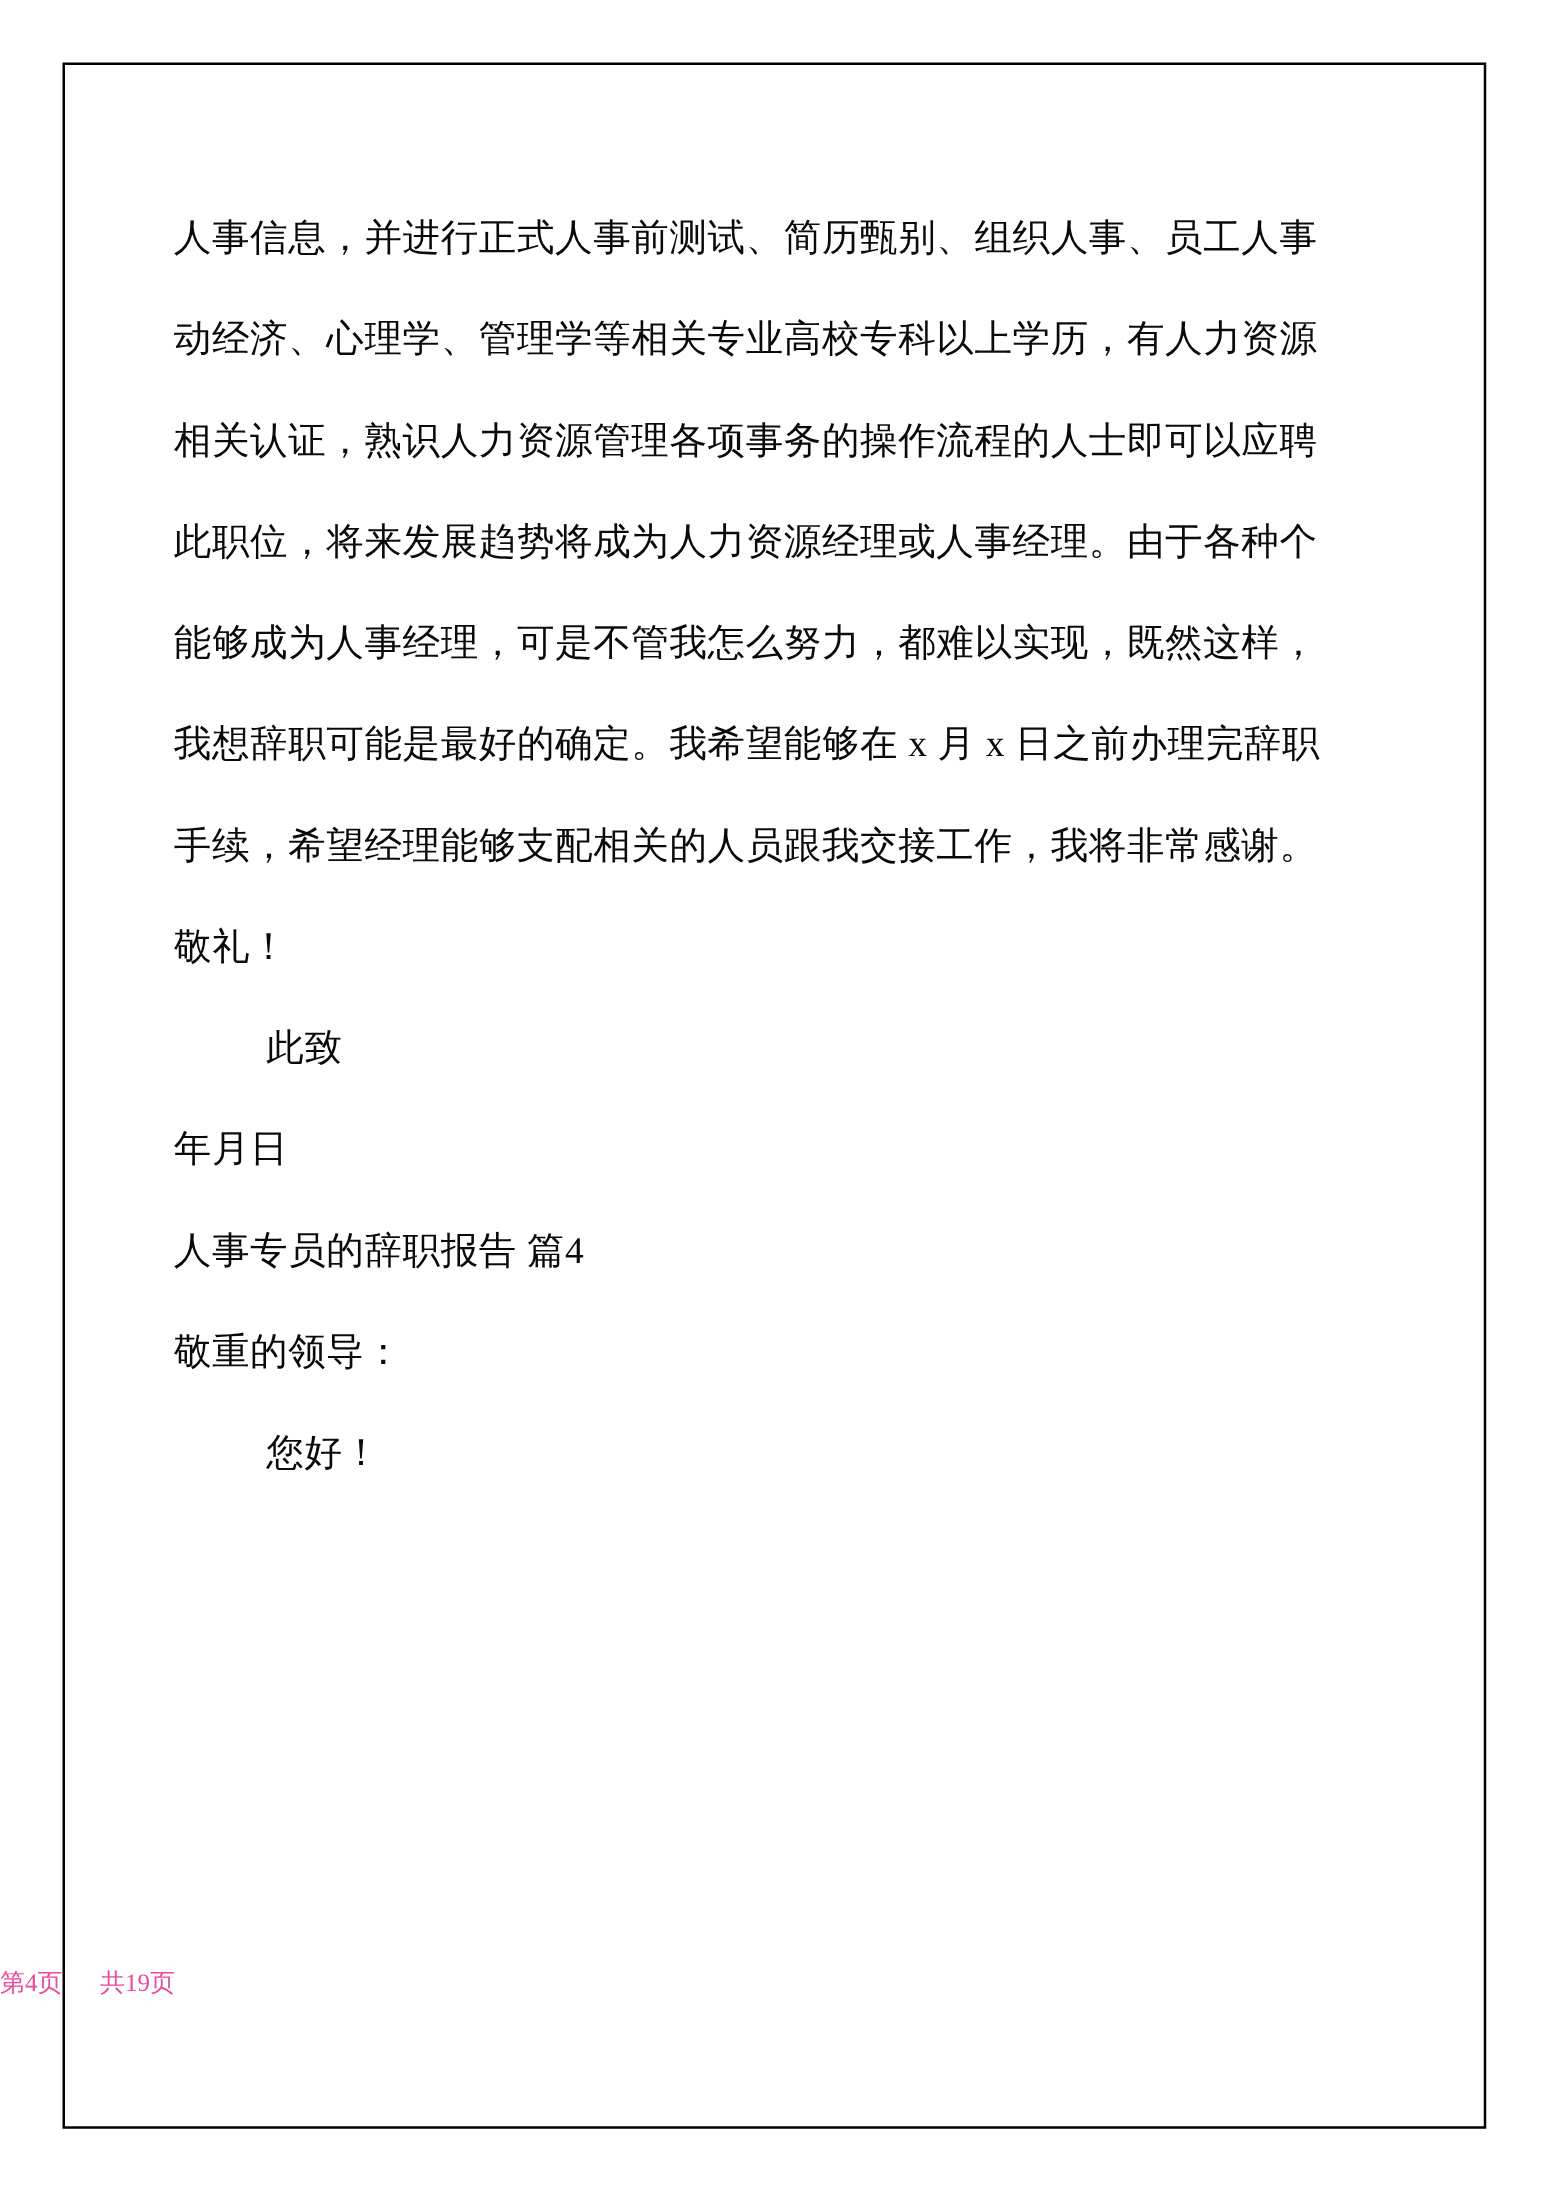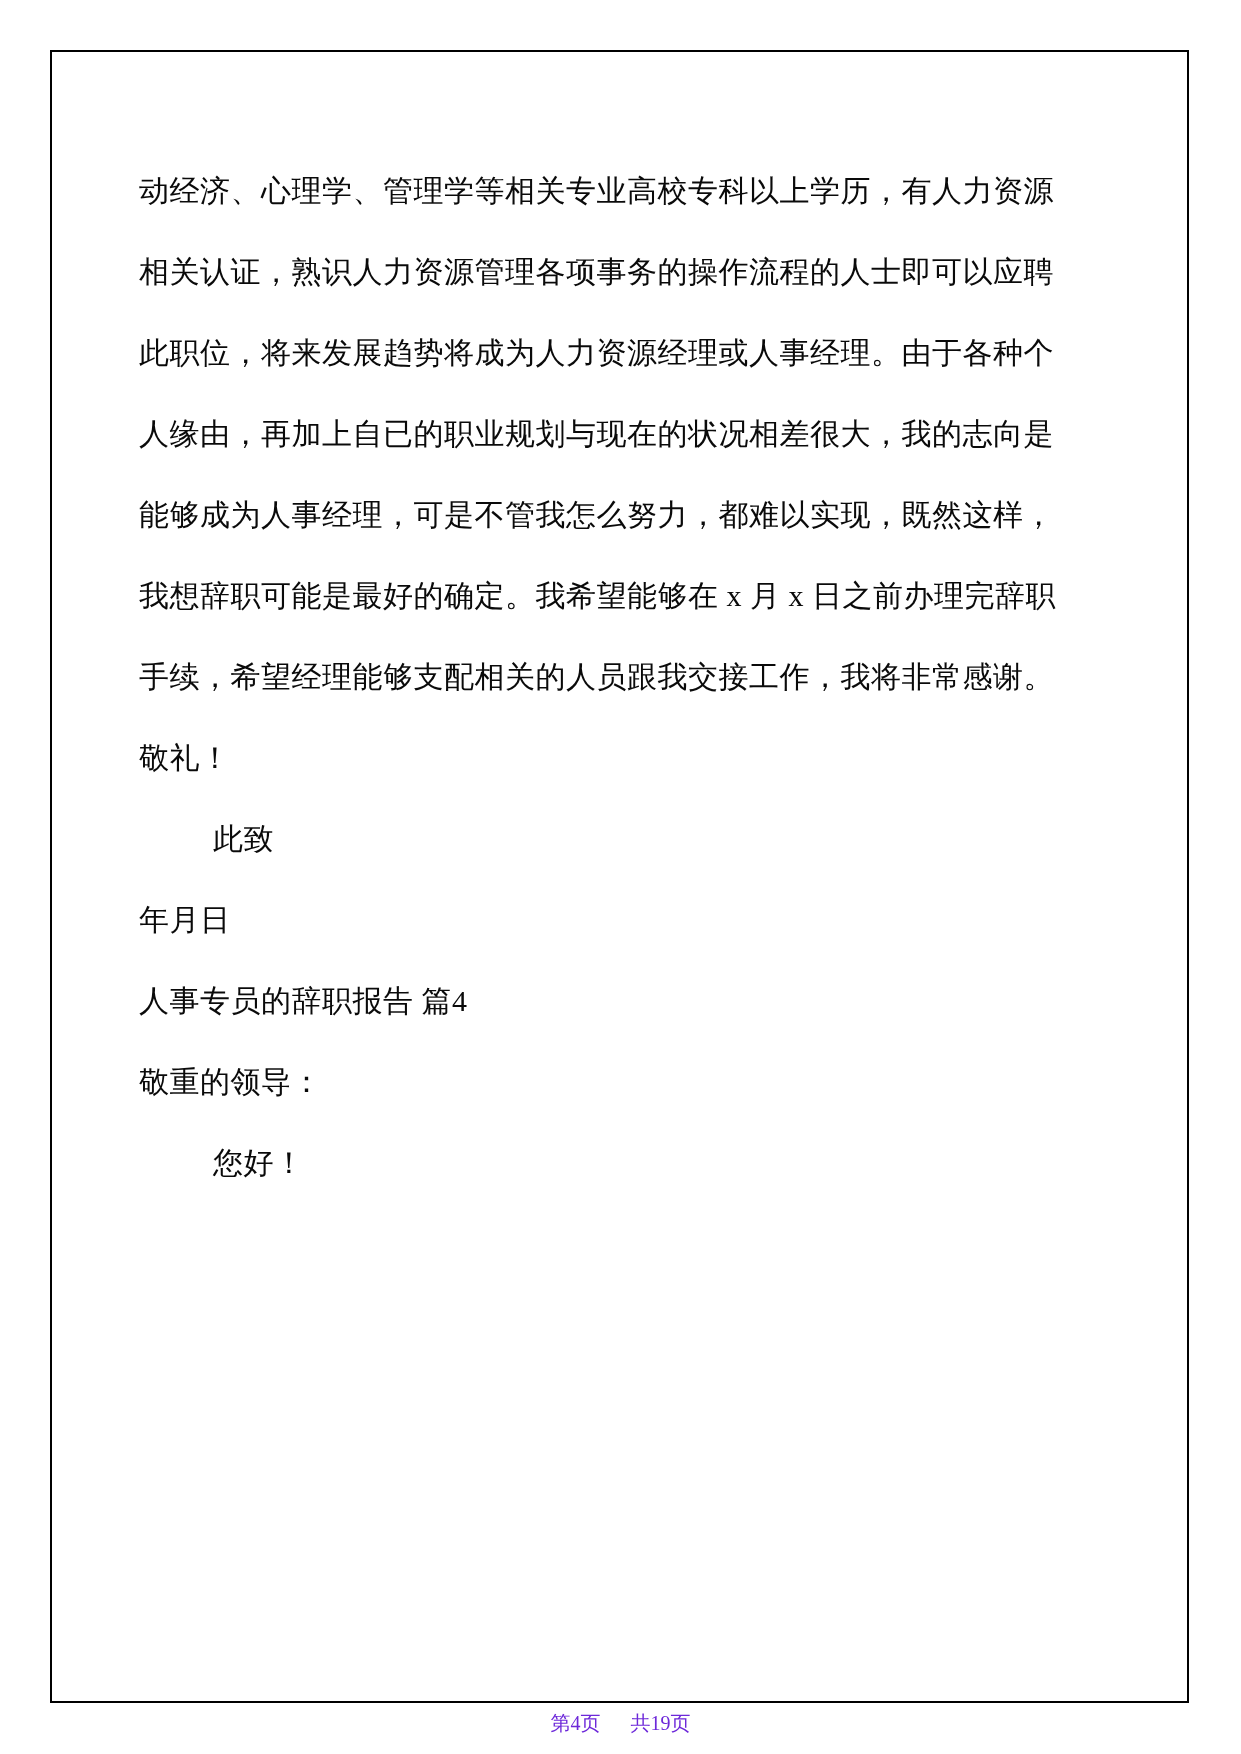--- a/index.html
+++ b/index.html
@@ -38,42 +38,42 @@
     white-space: nowrap;
     font-weight: normal;
     color: #0a0a0a;
   }
   .doc-line.indent-2 {
     padding-left: 74px;
   }
   .page-footer {
     position: absolute;
     left: 0;
-    top: 1710px;
+    top: 1574px;
     width: 100%;
-    text-align: center;
+    text-align: left;
     font-size: 20px;
     line-height: 26px;
-    color: #6d28d9;
+    color: #ec4899;
   }
   .page-footer .footer-gap {
     display: inline-block;
     width: 20px;
   }
 </style>
 </head>
 <body>
 
 <div class="page-border"></div>
 
 <div class="doc-content">
+    <div class="doc-line">人事信息，并进行正式人事前测试、简历甄别、组织人事、员工人事</div>
     <div class="doc-line">动经济、心理学、管理学等相关专业高校专科以上学历，有人力资源</div>
     <div class="doc-line">相关认证，熟识人力资源管理各项事务的操作流程的人士即可以应聘</div>
     <div class="doc-line">此职位，将来发展趋势将成为人力资源经理或人事经理。由于各种个</div>
-    <div class="doc-line">人缘由，再加上自已的职业规划与现在的状况相差很大，我的志向是</div>
     <div class="doc-line">能够成为人事经理，可是不管我怎么努力，都难以实现，既然这样，</div>
     <div class="doc-line">我想辞职可能是最好的确定。我希望能够在 x 月 x 日之前办理完辞职</div>
     <div class="doc-line">手续，希望经理能够支配相关的人员跟我交接工作，我将非常感谢。</div>
     <div class="doc-line">敬礼！</div>
     <div class="doc-line indent-2">此致</div>
     <div class="doc-line">年月日</div>
     <div class="doc-line">人事专员的辞职报告 篇4</div>
     <div class="doc-line">敬重的领导：</div>
     <div class="doc-line indent-2">您好！</div>
   </div>

